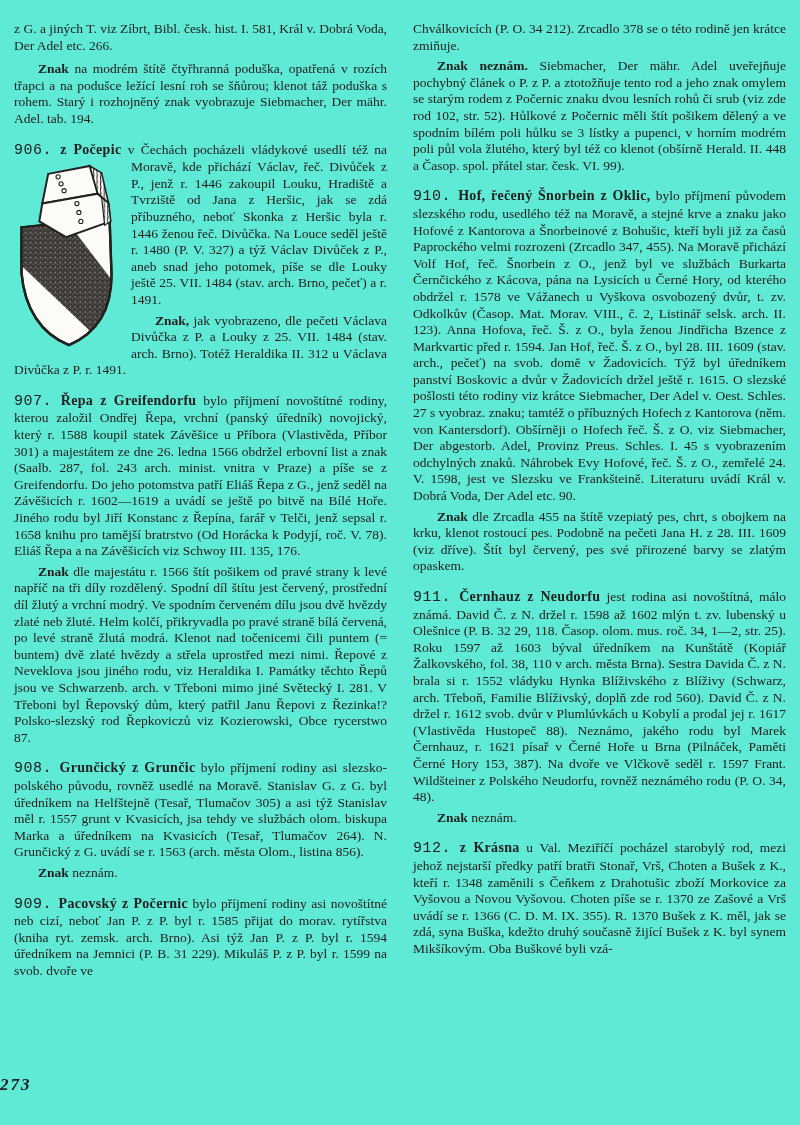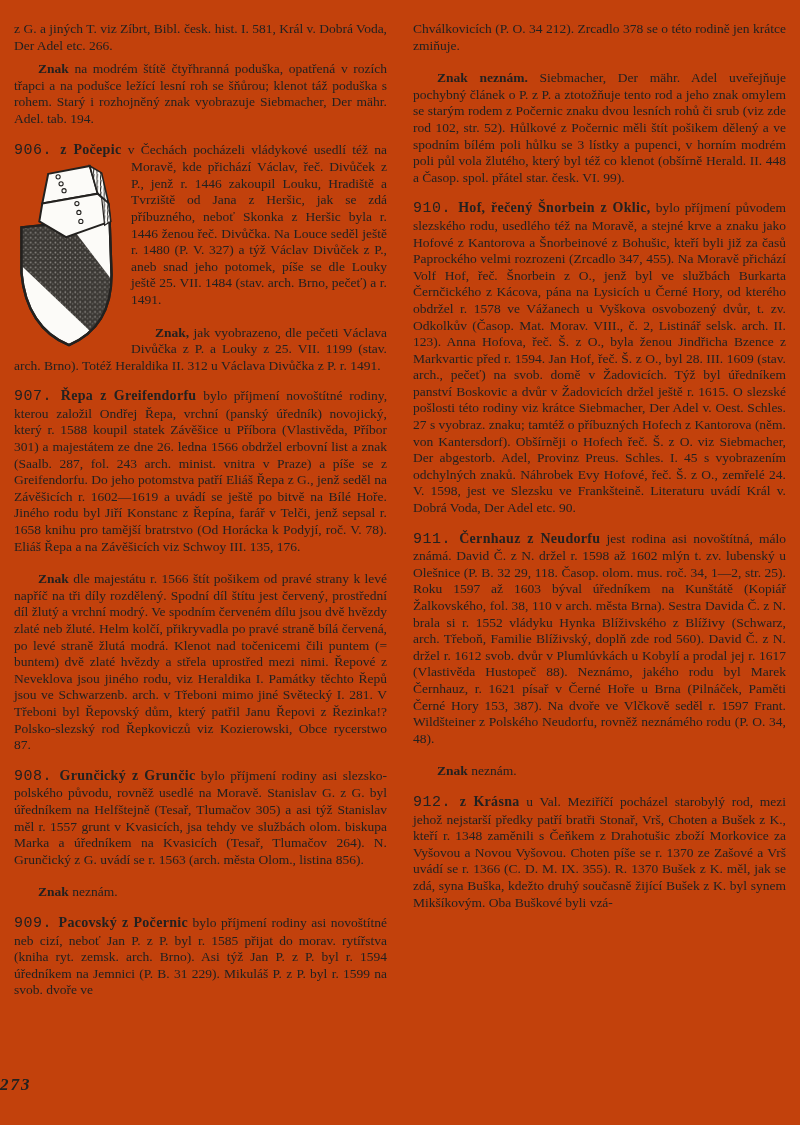--- a/index.html
+++ b/index.html
@@ -3,28 +3,28 @@
 <meta charset="utf-8">
 <style>
   html,body{margin:0;padding:0;}
   body{
     width:800px;height:1125px;overflow:hidden;
     background:#f4f3ef;
     font-family:"Liberation Serif", serif;
   }
   .page{
     position:relative;width:800px;height:1125px;box-sizing:border-box;
-    background:#c2410c;color:#232120;
+    background:#5eead4;color:#232120;
     padding:21px 26px 0 14px;
   }
   .cols{display:flex;gap:26px;}
   .col{width:373px;flex:0 0 373px;}
   p{margin:0;text-align:justify;font-size:13.5px;line-height:16.6px;hyphens:auto;}
   .cont-p{text-indent:0;}
-  .znak-p{text-indent:24px;margin-top:16px;}
+  .znak-p{text-indent:24px;margin-top:4px;}
   .intro-znak{text-indent:24px;margin-top:7px;}
   .lead{font-weight:bold;}
   .entry{margin-top:14px;}
   .entry-head-p{text-indent:0;}
   .e-num{font-size:15px;letter-spacing:0.5px;font-family:Liberation Mono, monospace;}
   .e-name{font-weight:bold;font-size:14px;line-height:1;letter-spacing:0.3px;margin-left:2px;}
   .shield-float{
     float:left;width:108px;height:210px;margin-right:9px;margin-bottom:2px;
     shape-outside:inset(20px 0 0 0);
   }
@@ -77,21 +77,21 @@
                   <circle cx="47" cy="22" r="2.1"></circle>
                   <circle cx="50" cy="29" r="2.1"></circle>
                 <circle cx="63" cy="42" r="2.1"></circle>
                   <circle cx="65" cy="51" r="2.1"></circle>
                   <circle cx="67" cy="60" r="2.1"></circle>
               </g>
             </g>
           </svg>
         </div>
         <p class="entry-head-p"><span class="e-num">906.</span> <span class="e-name">z Počepic</span><span> v Čechách pocházeli vládykové usedlí též na Moravě, kde přichází Václav, řeč. Divůček z P., jenž r. 1446 zakoupil Louku, Hradiště a Tvrziště od Jana z Heršic, jak se zdá příbuzného, neboť Skonka z Heršic byla r. 1446 ženou řeč. Divůčka. Na Louce seděl ještě r. 1480 (P. V. 327) a týž Václav Divůček z P., aneb snad jeho potomek, píše se dle Louky ještě 25. VII. 1484 (stav. arch. Brno, pečeť) a r. 1491.</span></p>
-        <p class="znak-p"><span class="lead">Znak,</span><span> jak vyobrazeno, dle pečeti Václava Divůčka z P. a Louky z 25. VII. 1199 (stav. arch. Brno). Totéž Heraldika II. 312 u Václava Divůčka z P. r. 1491.</span></p>
+        <p class="znak-p"><span class="lead">Znak,</span><span> jak vyobrazeno, dle pečeti Václava Divůčka z P. a Louky z 25. VII. 1484 (stav. arch. Brno). Totéž Heraldika II. 312 u Václava Divůčka z P. r. 1491.</span></p>
       </div>
 
       <div class="entry">
         <p class="entry-head-p"><span class="e-num">907.</span> <span class="e-name">Řepa z Greifendorfu</span><span> bylo příjmení novoštítné rodiny, kterou založil Ondřej Řepa, vrchní (panský úředník) novojický, který r. 1588 koupil statek Závěšice u Příbora (Vlastivěda, Příbor 301) a majestátem ze dne 26. ledna 1566 obdržel erbovní list a znak (Saalb. 287, fol. 243 arch. minist. vnitra v Praze) a píše se z Greifendorfu. Do jeho potomstva patří Eliáš Řepa z G., jenž seděl na Závěšicích r. 1602—1619 a uvádí se ještě po bitvě na Bílé Hoře. Jiného rodu byl Jiří Konstanc z Řepína, farář v Telči, jenž sepsal r. 1658 knihu pro tamější bratrstvo (Od Horácka k Podyjí, roč. V. 78). Eliáš Řepa a na Závěšicích viz Schwoy III. 135, 176.</span></p>
         <p class="znak-p"><span class="lead">Znak</span><span> dle majestátu r. 1566 štít pošikem od pravé strany k levé napříč na tři díly rozdělený. Spodní díl štítu jest červený, prostřední díl žlutý a vrchní modrý. Ve spodním červeném dílu jsou dvě hvězdy zlaté neb žluté. Helm kolčí, přikryvadla po pravé straně bílá červená, po levé straně žlutá modrá. Klenot nad točenicemi čili puntem (= buntem) dvě zlaté hvězdy a střela uprostřed mezi nimi. Řepové z Neveklova jsou jiného rodu, viz Heraldika I. Památky těchto Řepů jsou ve Schwarzenb. arch. v Třeboni mimo jiné Světecký I. 281. V Třeboni byl Řepovský dům, který patřil Janu Řepovi z Řezinka!? Polsko-slezský rod Řepkoviczů viz Kozierowski, Obce rycerstwo 87.</span></p>
       </div>
 
       <div class="entry">
         <p class="entry-head-p"><span class="e-num">908.</span> <span class="e-name">Grunčický z Grunčic</span><span> bylo příjmení rodiny asi slezsko-polského původu, rovněž usedlé na Moravě. Stanislav G. z G. byl úředníkem na Helfštejně (Tesař, Tlumačov 305) a asi týž Stanislav měl r. 1557 grunt v Kvasicích, jsa tehdy ve službách olom. biskupa Marka a úředníkem na Kvasicích (Tesař, Tlumačov 264). N. Grunčický z G. uvádí se r. 1563 (arch. města Olom., listina 856).</span></p>
         <p class="znak-p"><span class="lead">Znak</span><span> neznám.</span></p>
@@ -102,20 +102,21 @@
       </div>
     </div>
 
     <div class="col">
       <p class="cont-p">Chválkovicích (P. O. 34 212). Zrcadlo 378 se o této rodině jen krátce zmiňuje.</p>
 
       <p class="znak-p"><span class="lead">Znak neznám.</span><span> Siebmacher, Der mähr. Adel uveřejňuje pochybný článek o P. z P. a ztotožňuje tento rod a jeho znak omylem se starým rodem z Počernic znaku dvou lesních rohů či srub (viz zde rod 102, str. 52). Hůlkové z Počernic měli štít pošikem dělený a ve spodním bílém poli hůlku se 3 lístky a pupenci, v horním modrém poli půl vola žlutého, který byl též co klenot (obšírně Herald. II. 448 a Časop. spol. přátel star. česk. VI. 99).</span></p>
 
       <div class="entry">
         <p class="entry-head-p"><span class="e-num">910.</span> <span class="e-name">Hof, řečený Šnorbein z Oklic,</span><span> bylo příjmení původem slezského rodu, usedlého též na Moravě, a stejné krve a znaku jako Hofové z Kantorova a Šnorbeinové z Bohušic, kteří byli již za časů Paprockého velmi rozrozeni (Zrcadlo 347, 455). Na Moravě přichází Volf Hof, řeč. Šnorbein z O., jenž byl ve službách Burkarta Černčického z Kácova, pána na Lysicích u Černé Hory, od kterého obdržel r. 1578 ve Vážanech u Vyškova osvobozený dvůr, t. zv. Odkolkův (Časop. Mat. Morav. VIII., č. 2, Listinář selsk. arch. II. 123). Anna Hofova, řeč. Š. z O., byla ženou Jindřicha Bzence z Markvartic před r. 1594. Jan Hof, řeč. Š. z O., byl 28. III. 1609 (stav. arch., pečeť) na svob. domě v Žadovicích. Týž byl úředníkem panství Boskovic a dvůr v Žadovicích držel ještě r. 1615. O slezské pošlosti této rodiny viz krátce Siebmacher, Der Adel v. Oest. Schles. 27 s vyobraz. znaku; tamtéž o příbuzných Hofech z Kantorova (něm. von Kantersdorf). Obšírněji o Hofech řeč. Š. z O. viz Siebmacher, Der abgestorb. Adel, Provinz Preus. Schles. I. 45 s vyobrazením odchylných znaků. Náhrobek Evy Hofové, řeč. Š. z O., zemřelé 24. V. 1598, jest ve Slezsku ve Frankšteině. Literaturu uvádí Král v. Dobrá Voda, Der Adel etc. 90.</span></p>
+        <p class="znak-p"><span class="lead">Znak</span><span> dle Zrcadla 455 na štítě vzepiatý pes, chrt, s obojkem na krku, klenot rostoucí pes. Podobně na pečeti Jana H. z 28. III. 1609 (viz dříve). Štít byl červený, pes své přirozené barvy se zlatým opaskem.</span></p>
       </div>
 
       <div class="entry">
         <p class="entry-head-p"><span class="e-num">911.</span> <span class="e-name">Černhauz z Neudorfu</span><span> jest rodina asi novoštítná, málo známá. David Č. z N. držel r. 1598 až 1602 mlýn t. zv. lubenský u Olešnice (P. B. 32 29, 118. Časop. olom. mus. roč. 34, 1—2, str. 25). Roku 1597 až 1603 býval úředníkem na Kunštátě (Kopiář Žalkovského, fol. 38, 110 v arch. města Brna). Sestra Davida Č. z N. brala si r. 1552 vládyku Hynka Blíživského z Blíživy (Schwarz, arch. Třeboň, Familie Blíživský, doplň zde rod 560). David Č. z N. držel r. 1612 svob. dvůr v Plumlúvkách u Kobylí a prodal jej r. 1617 (Vlastivěda Hustopeč 88). Neznámo, jakého rodu byl Marek Černhauz, r. 1621 písař v Černé Hoře u Brna (Pilnáček, Paměti Černé Hory 153, 387). Na dvoře ve Vlčkově seděl r. 1597 Frant. Wildšteiner z Polského Neudorfu, rovněž neznámého rodu (P. O. 34, 48).</span></p>
         <p class="znak-p"><span class="lead">Znak</span><span> neznám.</span></p>
       </div>
 
       <div class="entry">
         <p class="entry-head-p"><span class="e-num">912.</span> <span class="e-name">z Krásna</span><span> u Val. Meziříčí pocházel starobylý rod, mezi jehož nejstarší předky patří bratři Stonař, Vrš, Choten a Bušek z K., kteří r. 1348 zaměnili s Čeňkem z Drahotušic zboží Morkovice za Vyšovou a Novou Vyšovou. Choten píše se r. 1370 ze Zašové a Vrš uvádí se r. 1366 (C. D. M. IX. 355). R. 1370 Bušek z K. měl, jak se zdá, syna Buška, kdežto druhý současně žijící Bušek z K. byl synem Mikšíkovým. Oba Buškové byli vzá-</span></p>
       </div>

